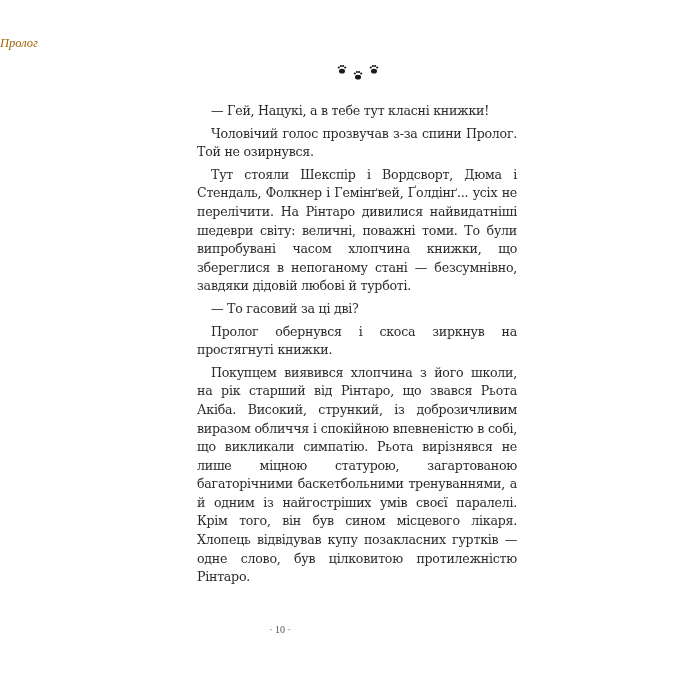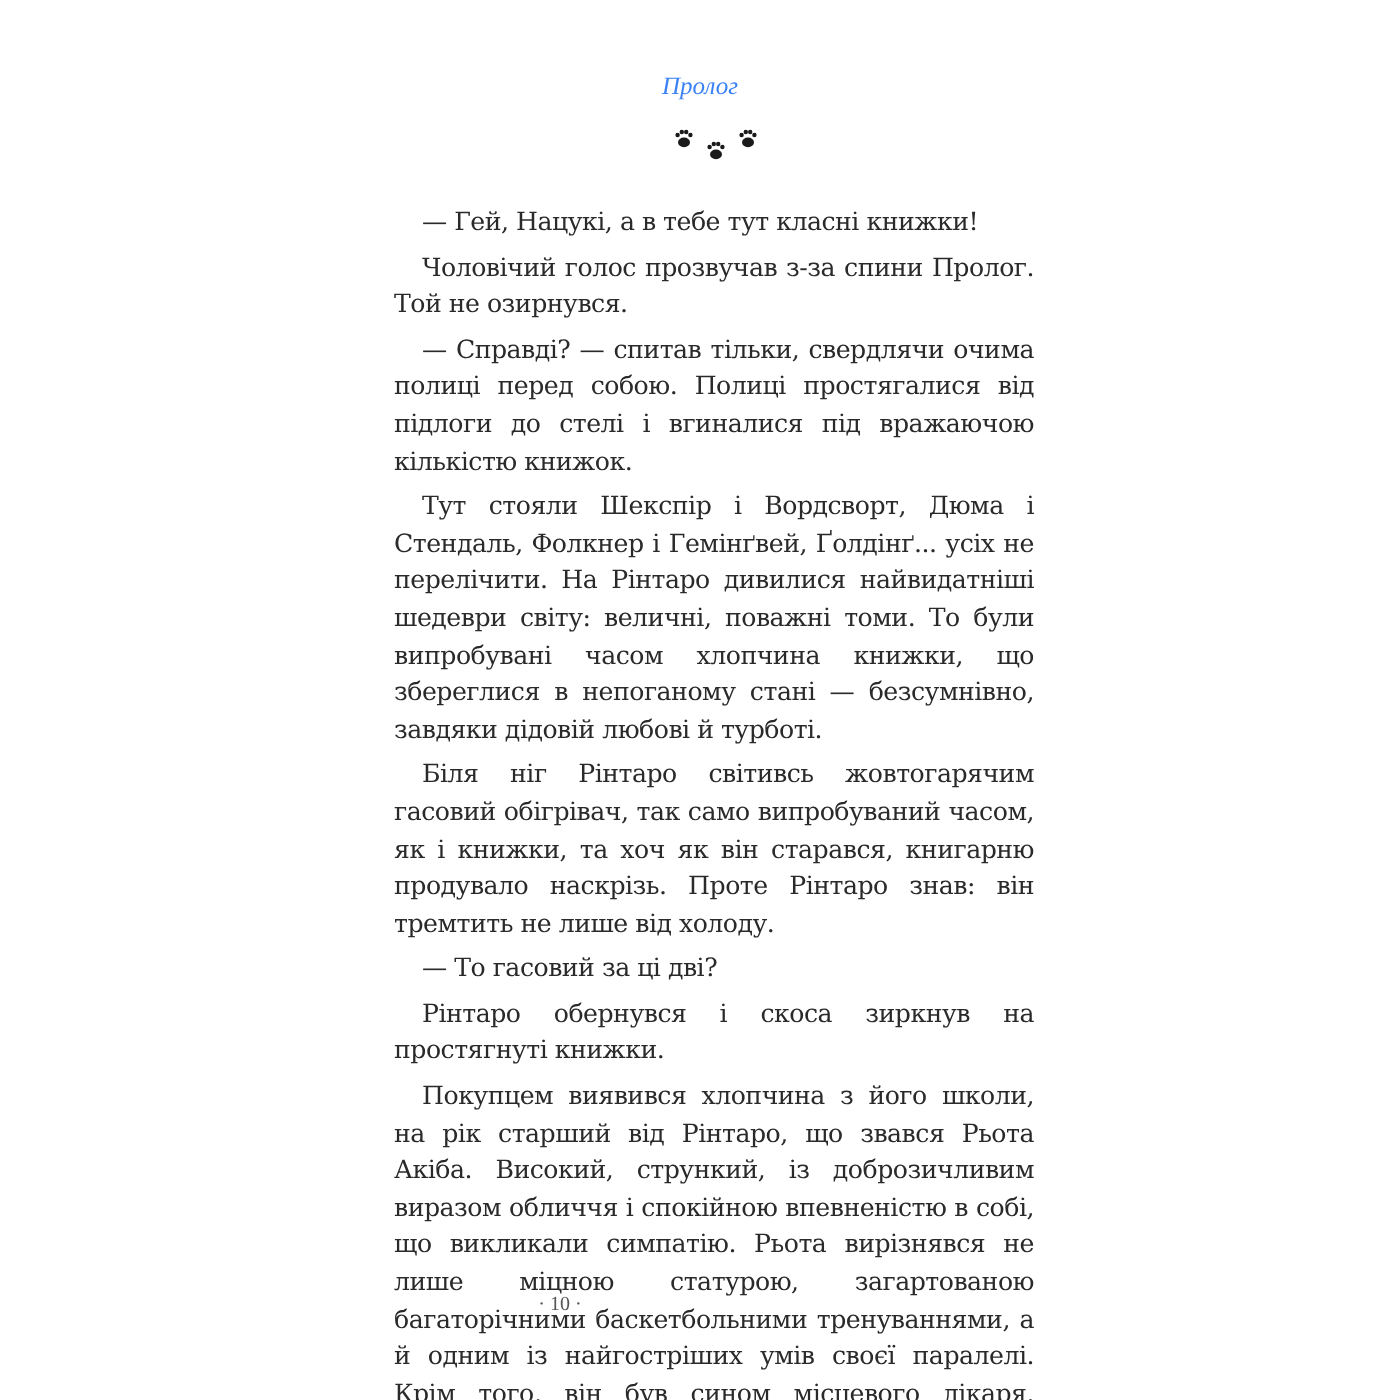--- a/index.html
+++ b/index.html
@@ -1,32 +1,32 @@
 <!DOCTYPE html>
 <html><head>
 <meta charset="utf-8">
 <style>
   html, body { margin:0; padding:0; }
   body { width:700px; height:700px; background:#ffffff; position:relative; overflow:hidden; }
   .page { position:absolute; left:0; top:0; width:700px; height:700px; background:#fff; }
   .running-head {
-    position:absolute; top:36px; left:0; width:700px; text-align:center;
+    position:absolute; top:36px; left:0; width:700px; text-align:left;
     font-family:"Liberation Serif","DejaVu Serif",serif; font-style:italic;
-    font-size:12.5px; color:#3b82f6;
+    font-size:12.5px; color:#a16207;
   }
   .paws { position:absolute; top:62px; left:336px; width:44px; height:20px; }
   .text-block {
     position:absolute; top:98px; left:193px; width:328px;
     font-family:"DejaVu Serif","Liberation Serif",serif;
     font-size:12.6px; line-height:18.6px; color:#2a2a2a;
     letter-spacing:-0.25px;
   }
   .text-block p { margin:4px; text-indent:14px; text-align:justify; }
   .folio {
-    position:absolute; top:647px; left:0; width:560px; text-align:center;
+    position:absolute; top:624px; left:0; width:560px; text-align:center;
     font-family:"Liberation Serif","DejaVu Serif",serif; font-size:10px; color:#555;
   }
 </style>
 </head>
 <body>
 
 <div class="page">
 
   <div class="running-head">Пролог</div>
 
@@ -52,24 +52,22 @@
           <circle cx="-1.1" cy="-3" r="1.1"></circle>
         <circle cx="1.1" cy="-3" r="1.1"></circle>
           <circle cx="3.2" cy="-1.5" r="1.1"></circle>
       </g>
     </g>
   </svg>
 
   <div class="text-block">
     <p>— Гей, Нацукі, а в тебе тут класні книжки!</p>
     <p>Чоловічий голос прозвучав з-за спини Пролог. Той не озирнувся.</p>
-    <p>— Справді? — спитав тільки, свердлячи очима полиці перед собою. Полиці простягалися від підлоги до стелі і вгиналися під вражаючою кількістю книжок.</p>
     <p>Тут стояли Шекспір і Вордсворт, Дюма і Стендаль, Фолкнер і Гемінґвей, Ґолдінґ... усіх не перелічити. На Рінтаро дивилися найвидатніші шедеври світу: величні, поважні томи. То були випробувані часом хлопчина книжки, що збереглися в непоганому стані — безсумнівно, завдяки дідовій любові й турботі.</p>
-    <p>Біля ніг Рінтаро світивсь жовтогарячим гасовий обігрівач, так само випробуваний часом, як і книжки, та хоч як він старався, книгарню продувало наскрізь. Проте Рінтаро знав: він тремтить не лише від холоду.</p>
     <p>— То гасовий за ці дві?</p>
-    <p>Рінтаро обернувся і скоса зиркнув на простягнуті книжки.</p>
+    <p>Пролог обернувся і скоса зиркнув на простягнуті книжки.</p>
     <p>Покупцем виявився хлопчина з його школи, на рік старший від Рінтаро, що звався Рьота Акіба. Високий, стрункий, із доброзичливим виразом обличчя і спокійною впевненістю в собі, що викликали симпатію. Рьота вирізнявся не лише міцною статурою, загартованою багаторічними баскетбольними тренуваннями, а й одним із найгостріших умів своєї паралелі. Крім того, він був сином місцевого лікаря. Хлопець відвідував купу позакласних гуртків — одне слово, був цілковитою протилежністю Рінтаро.</p>
 
   </div>
 
   <div class="folio">· 10 ·</div>
 
 </div>
 
 </body></html>

